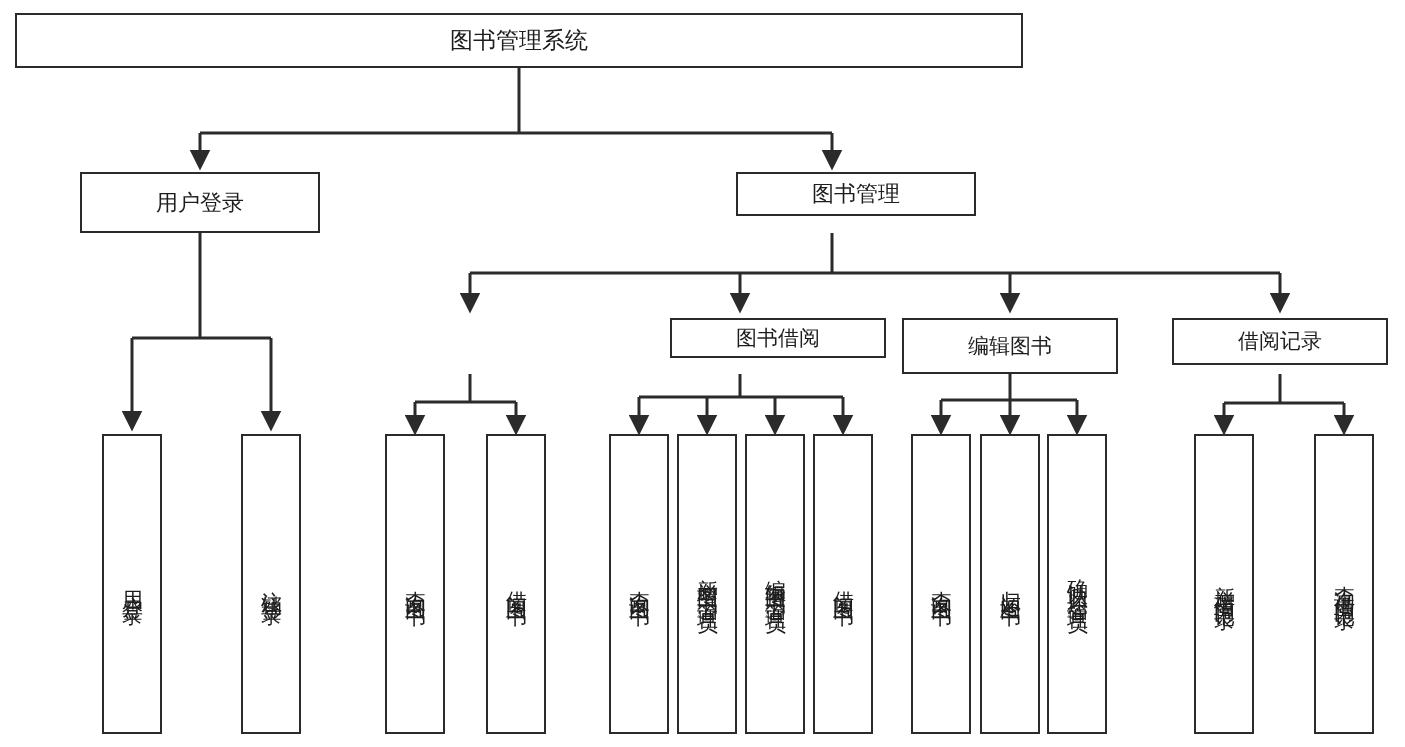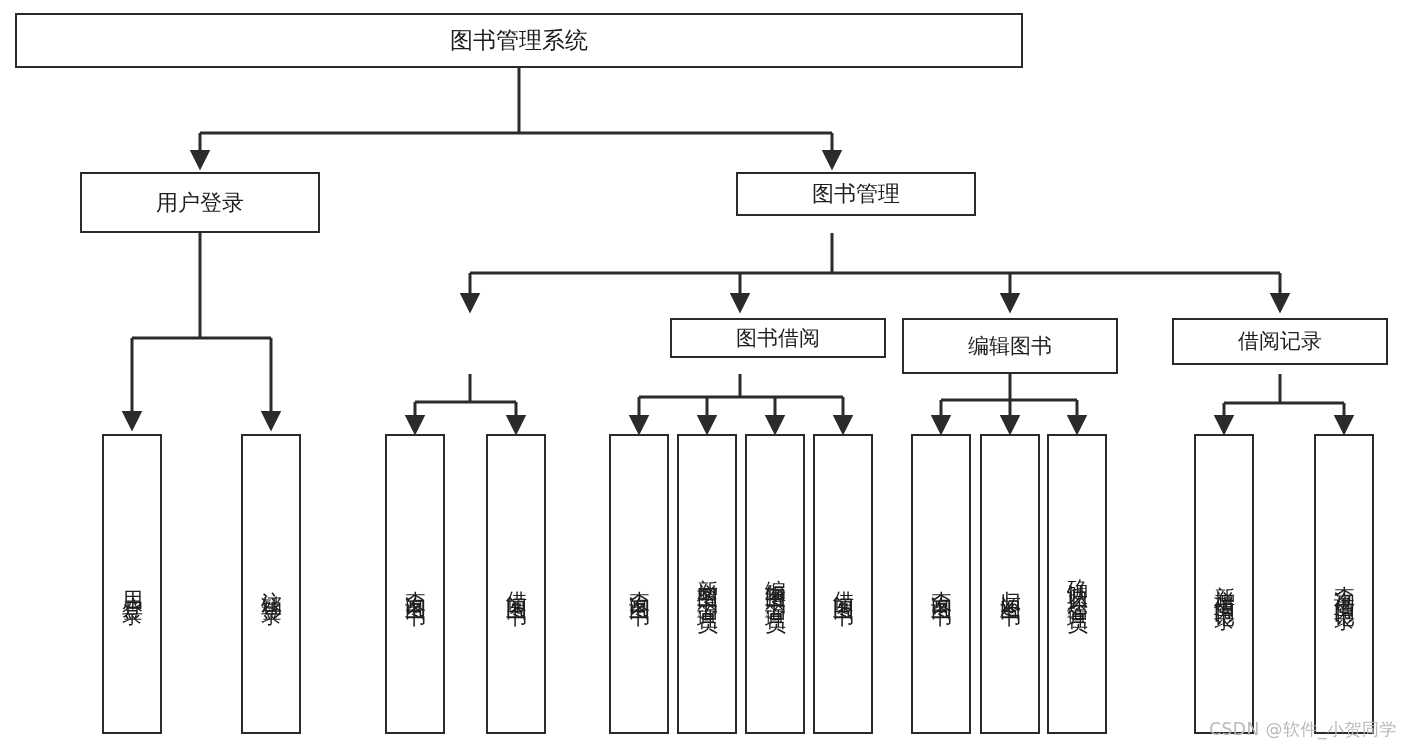--- a/index.html
+++ b/index.html
@@ -177,14 +177,13 @@
     <span class="label">确认归还（管理员）</span>
   </div>
 
   <div class="node leaf" style="left:1194px;top:434px;width:60px;height:300px;">
     <span class="label">新增借阅记录</span>
   </div>
   <div class="node leaf" style="left:1314px;top:434px;width:60px;height:300px;">
     <span class="label">查询借阅记录</span>
   </div>
 
-  <div id="watermark">CSDN @软件_小贺同学</div>
 </div>
 
 </body></html>

